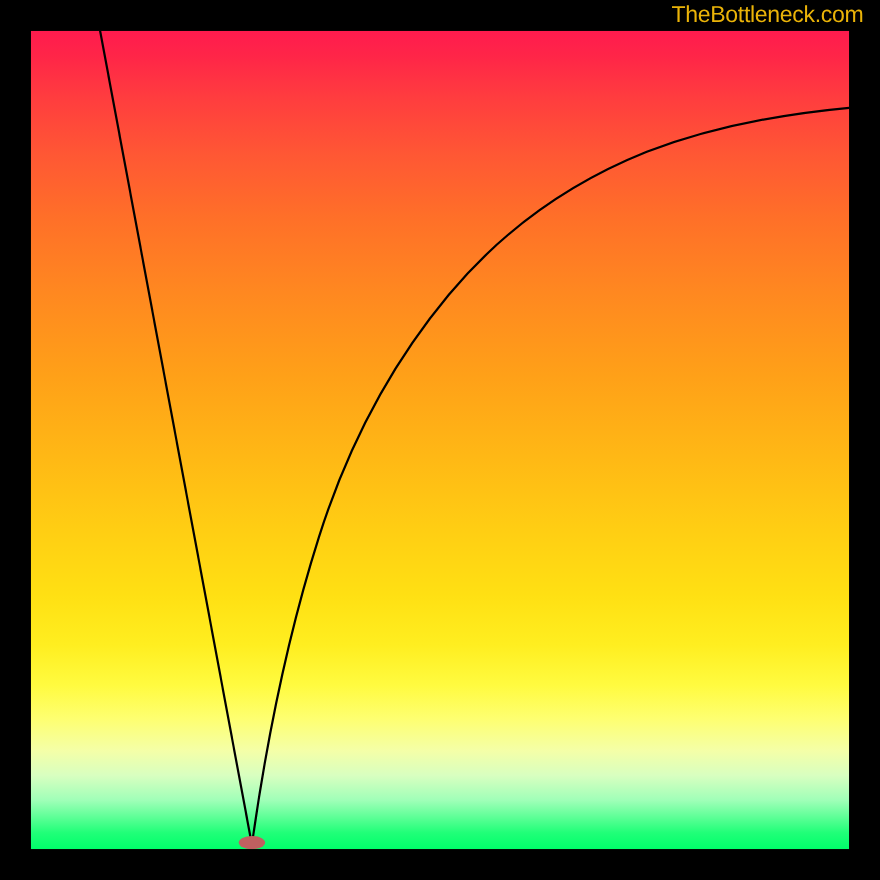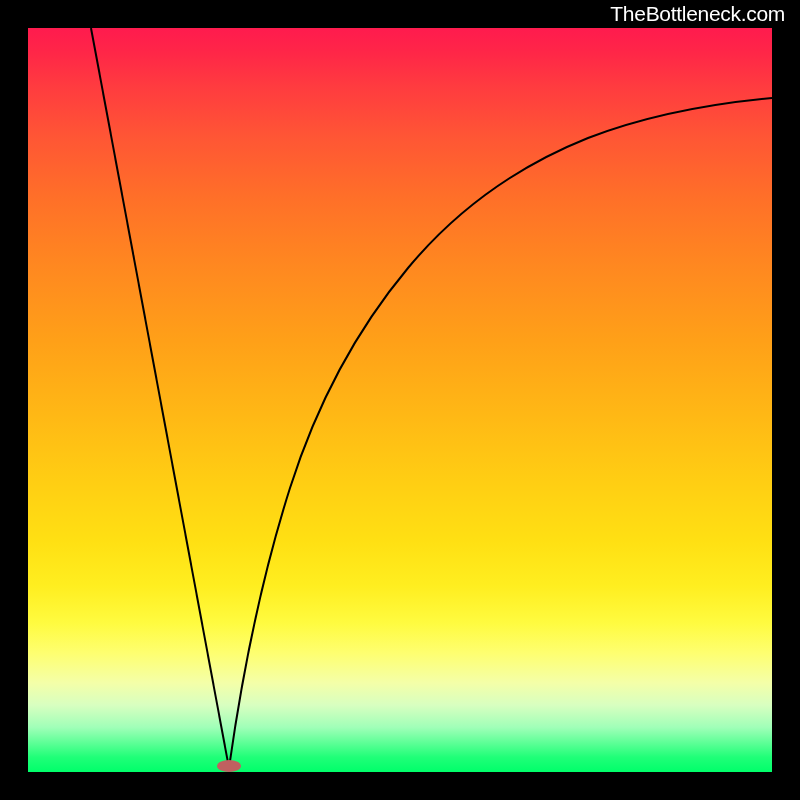--- a/index.html
+++ b/index.html
@@ -11,21 +11,21 @@
       width: 800px;
       height: 800px;
       background: #000;
       position: relative;
       font-family: Arial, sans-serif;
     }
     .watermark {
       position: absolute;
       top: 2px;
       right: 15px;
-      color: #ffffff;
+      color: #eab308;
       font-size: 21px;
       font-weight: normal;
       z-index: 10;
       letter-spacing: -0.3px;
     }
     .plot-area {
       position: absolute;
       left: 28px;
       top: 28px;
       width: 744px;

